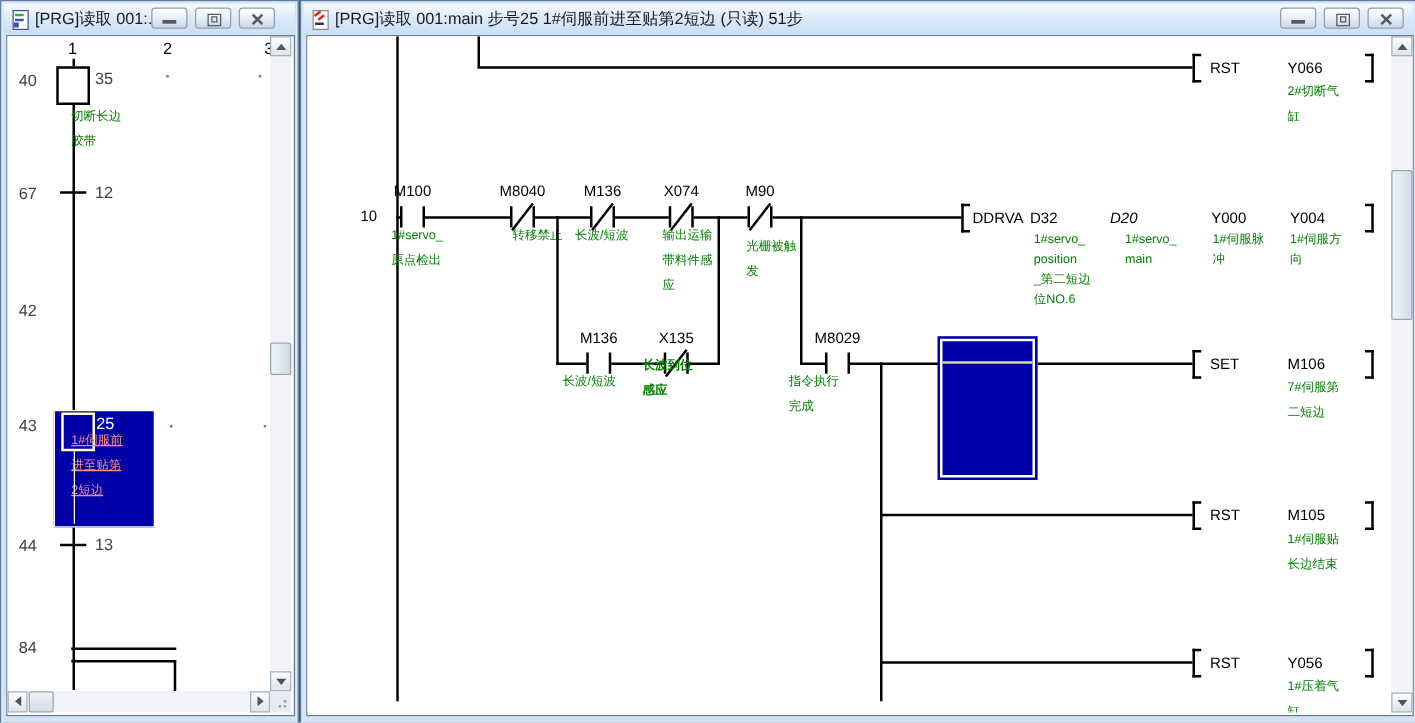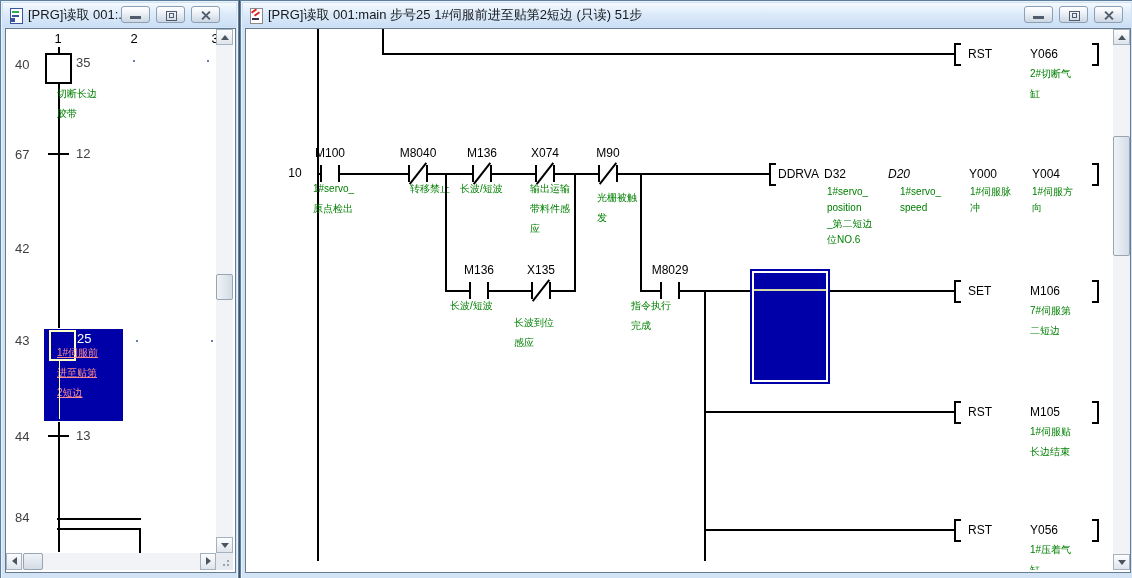--- a/index.html
+++ b/index.html
@@ -268,21 +268,21 @@
       <span class="devL" style="left:786px;top:138px;">Y004</span>
       <span class="rbr" style="left:846px;top:134px;"></span>
       <div class="cmt lh16" style="left:581px;top:155px;">
         <span>1#servo_</span>
           <span>position</span>
           <span>_第二短边</span>
           <span>位NO.6</span>
       </div>
       <div class="cmt lh16" style="left:654px;top:155px;">
         <span>1#servo_</span>
-          <span>speed</span>
+          <span>main</span>
       </div>
       <div class="cmt lh16" style="left:724px;top:155px;">
         <span>1#伺服脉</span>
           <span>冲</span>
       </div>
       <div class="cmt lh16" style="left:786px;top:155px;">
         <span>1#伺服方</span>
           <span>向</span>
       </div>
 
@@ -298,21 +298,21 @@
       <div class="cmt" style="left:204px;top:267px;">
         <span>长波/短波</span>
       </div>
 
       <span class="dev" style="left:295px;top:234px;">X135</span>
       <div class="ct" style="left:285px;top:253px;">
           <span class="b bl"></span>
           <span class="b br"></span>
           <span class="sl"></span>
         </div>
-      <div class="cmt" style="left:268px;top:284px;">
+      <div class="cmt" style="left:268px;top:254px;font-weight:bold;">
         <span>长波到位</span>
           <span>感应</span>
       </div>
 
       <div class="wire" style="left:394px;top:144px;width:2px;height:119px;"></div>
       <div class="wire" style="left:394px;top:261px;width:314px;height:2px;"></div>
       <span class="dev" style="left:424px;top:234px;">M8029</span>
       <div class="ct" style="left:414px;top:253px;">
           <span class="b bl"></span>
           <span class="b br"></span>

